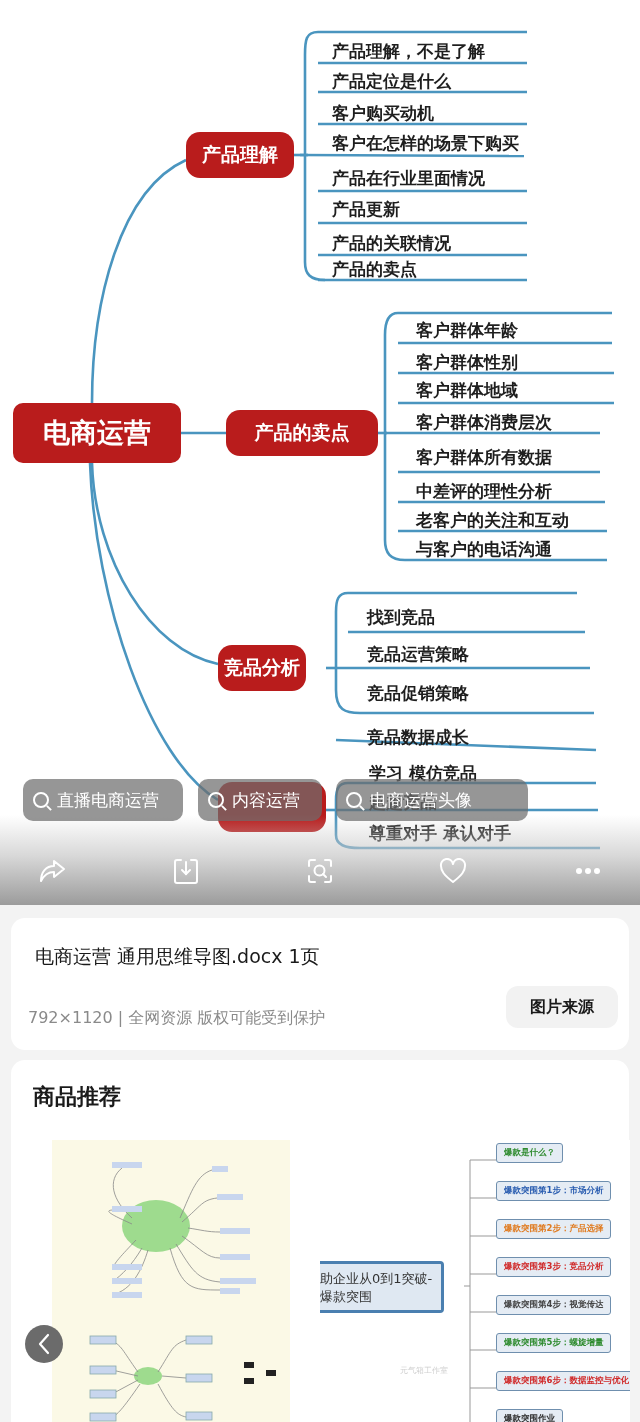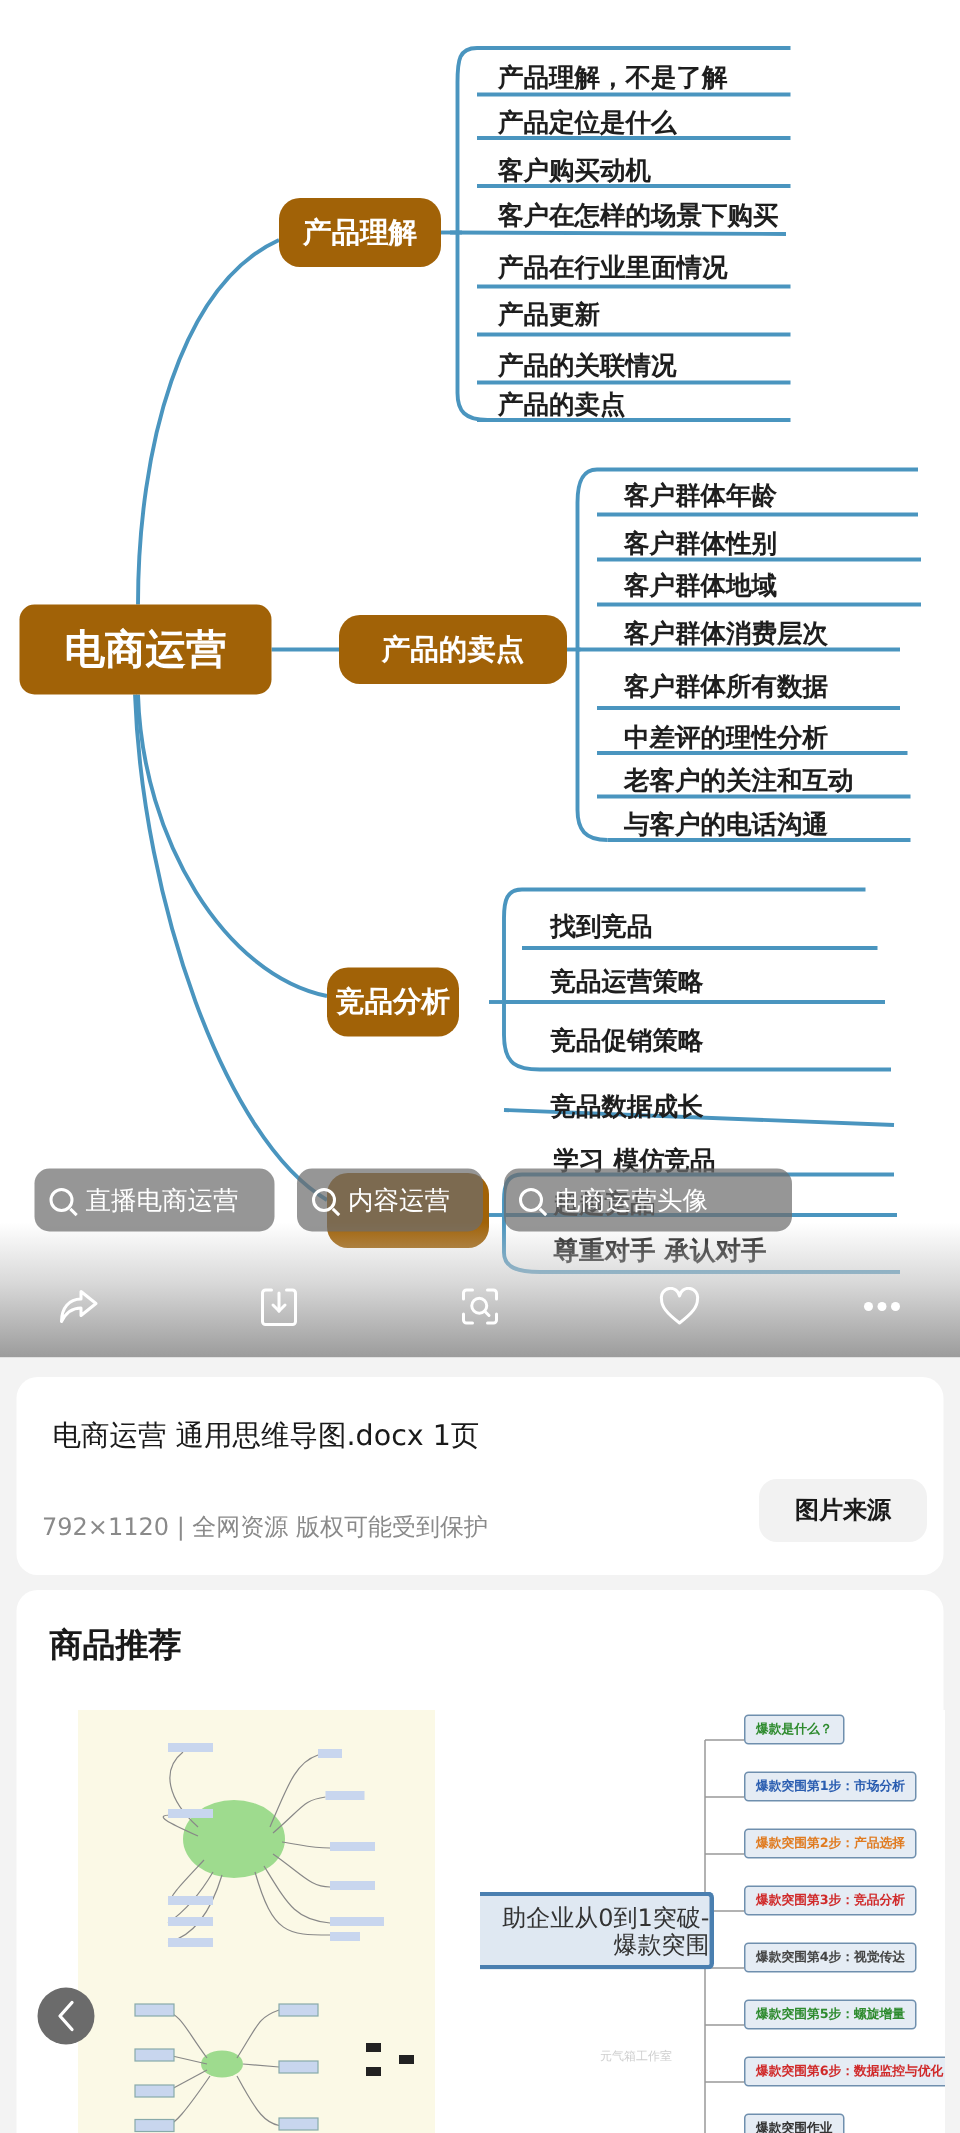--- a/index.html
+++ b/index.html
@@ -1,19 +1,19 @@
 <!DOCTYPE html>
 <html><head>
 <meta charset="utf-8">
 <style>
   * { box-sizing: border-box; margin: 0; padding: 0; }
   html, body { width: 640px; height: 1422px; overflow: hidden; background: #f3f3f3; font-family: "DejaVu Sans", "Liberation Sans", sans-serif; }
   .viewer { position: absolute; left: 0; top: 0; width: 640px; height: 905px; background: #ffffff; overflow: hidden; }
   .mm-svg { position: absolute; left: 0; top: 0; }
-  .node { position: absolute; background: #a16207; color: #ffffff; font-weight: bold; border-radius: 14px; display: flex; align-items: center; justify-content: center; }
+  .node { position: absolute; background: #b91c1c; color: #ffffff; font-weight: bold; border-radius: 14px; display: flex; align-items: center; justify-content: center; }
   .node.root { left: 13px; top: 403px; width: 168px; height: 60px; font-size: 27px; border-radius: 10px; }
   .node.b1 { left: 186px; top: 132px; width: 108px; height: 46px; font-size: 19px; }
   .node.b2 { left: 226px; top: 410px; width: 152px; height: 46px; font-size: 19px; }
   .node.b3 { left: 218px; top: 645px; width: 88px; height: 46px; font-size: 19px; }
   .node.b4 { left: 218px; top: 782px; width: 108px; height: 50px; font-size: 19px; }
   .leaf { position: absolute; font-size: 17px; font-weight: bold; color: #1e1e1e; white-space: nowrap; }
   .fade { position: absolute; left: 0; top: 815px; width: 640px; height: 90px; background: linear-gradient(to bottom, rgba(255,255,255,0) 0%, rgba(200,200,200,0.7) 45%, rgba(150,150,150,0.95) 100%); }
   .chip { position: absolute; top: 779px; height: 42px; border-radius: 10px; background: rgba(110,110,110,0.72); color: #ffffff; font-size: 17px; display: flex; align-items: center; padding: 0 12px 0 10px; white-space: nowrap; }
   .chip .q { width: 16px; height: 16px; border: 2px solid #fff; border-radius: 50%; position: relative; margin-right: 8px; }
   .chip .q::after { content: ""; position: absolute; width: 2px; height: 6px; background: #fff; right: -3px; bottom: -5px; transform: rotate(-45deg); }
@@ -22,21 +22,21 @@
   .card { position: absolute; background: #ffffff; border-radius: 14px; }
   .card.info { left: 11px; top: 918px; width: 618px; height: 132px; }
   .info-title { position: absolute; left: 24px; top: 26px; font-size: 19px; color: #1a1a1a; }
   .info-meta { position: absolute; left: 17px; top: 78px; font-size: 16px; color: #8a8a8a; margin-top: 12px; }
   .src-btn { position: absolute; right: 11px; top: 68px; width: 112px; height: 42px; border-radius: 12px; background: #f2f2f2; font-size: 16px; font-weight: bold; color: #1a1a1a; display: flex; align-items: center; justify-content: center; }
   .card.rec { left: 11px; top: 1060px; width: 618px; height: 380px; }
   .rec-title { position: absolute; left: 22px; top: 22px; font-size: 22px; font-weight: bold; color: #1a1a1a; }
   .thumb1 { position: absolute; left: 52px; top: 1140px; width: 238px; height: 282px; background: #fbf9e6; overflow: hidden; }
   .thumb2 { position: absolute; left: 320px; top: 1140px; width: 310px; height: 282px; background: #ffffff; overflow: hidden; }
   .prev-btn { position: absolute; left: 25px; top: 1325px; width: 38px; height: 38px; border-radius: 50%; background: #6b6b6b; display: flex; align-items: center; justify-content: center; }
-  .t2-center { position: absolute; left: 0; top: 121px; width: 156px; height: 52px; border: 3px solid #4a7fb0; border-left: none; background: #dfe8f2; border-radius: 0 4px 4px 0; font-size: 16px; color: #333; text-align: right; line-height: 18px; padding-top: 6px; }
+  .t2-center { position: absolute; left: 0; top: 121px; width: 124px; height: 52px; border: 3px solid #4a7fb0; border-left: none; background: #dfe8f2; border-radius: 0 4px 4px 0; font-size: 13px; color: #333; text-align: left; line-height: 18px; padding-top: 6px; }
   .t2-item { position: absolute; left: 176px; height: 20px; border: 1.5px solid #6f8fae; border-radius: 3px; background: #e5ecf4; font-size: 8.5px; font-weight: bold; display: flex; align-items: center; padding: 0 7px; white-space: nowrap; }
   .t2-watermark { position: absolute; left: 80px; top: 225px; font-size: 8px; color: #cfcfcf; }
 </style>
 </head>
 <body>
 
 <div class="viewer">
   <svg class="mm-svg" width="640" height="905" viewBox="0 0 640 905" fill="none" stroke="#4a95bf" stroke-width="2.6">
 
     <path d="M92 403 C 92 300, 120 190, 186 160"></path>

